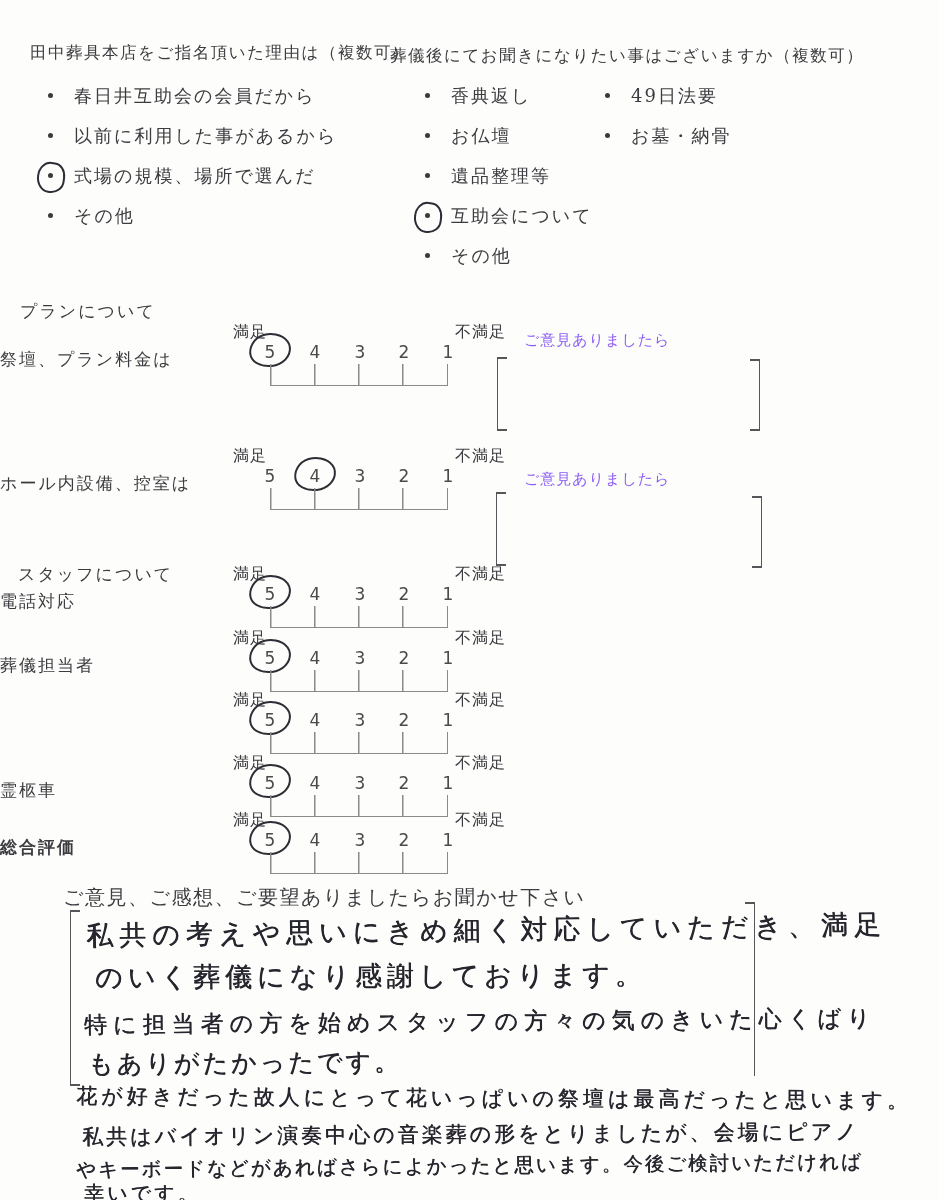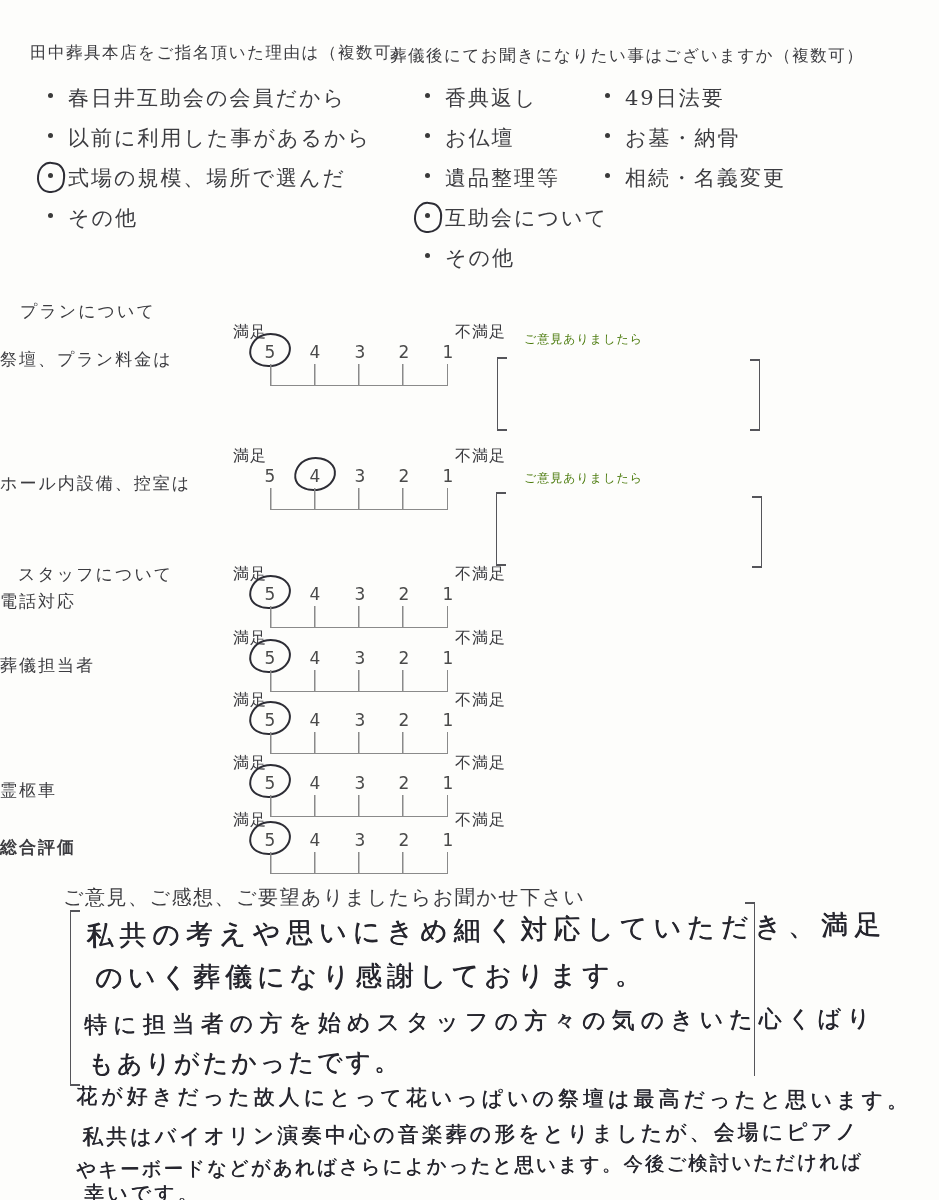--- a/index.html
+++ b/index.html
@@ -16,21 +16,21 @@
   
   .opt-list{display:flex; flex-direction:column;}
   .opt{display:flex; height:40px; align-items:flex-start; cursor:default;}
   .mark{position:relative; width:24px; display:flex; justify-content:center; padding-top:9px; flex:0 0 24px;}
   .dot{width:5px; height:5px; background:#3a3a3a; border-radius:50%;}
   .mark.picked::after{
     content:''; position:absolute; left:-1px; top:-2px; width:24px; height:27px;
     border:2.4px solid #2d2d35; border-radius:50% 46% 54% 50% / 54% 50% 46% 56%;
     transform:rotate(7deg);
   }
-  .opt-label{font-size:21px; letter-spacing:2px; margin-left:6px; white-space:nowrap;}
+  .opt-label{font-size:18px; letter-spacing:2px; margin-left:12px; white-space:nowrap;}
   
   .scale-row{position:absolute; left:0; width:939px; height:66px;}
   .row-label{position:absolute; left:0; top:26px; width:300px; text-align:left;
              font-size:17px; letter-spacing:2px; white-space:nowrap;}
   .row-label.bold{font-weight:bold;}
   .scale{position:absolute; left:233px; top:0; width:290px; height:66px;}
   .sat{position:absolute; left:0; top:0; font-size:16px; letter-spacing:1px;}
   .unsat{position:absolute; left:222px; top:0; font-size:16px; letter-spacing:1px; white-space:nowrap;}
   .num{position:absolute; top:20px; width:30px; text-align:center;
        font-family:"DejaVu Sans","Liberation Sans",sans-serif; font-size:17px; color:#4a4a4a;}
@@ -41,21 +41,21 @@
     transform:rotate(-6deg);
   }
   .ruler{position:absolute; left:37px; top:42px; width:178px; height:21px;
     border-bottom:1.5px solid #8a8a8a;
     background-image:linear-gradient(#8a8a8a,#8a8a8a),linear-gradient(#8a8a8a,#8a8a8a),
       linear-gradient(#8a8a8a,#8a8a8a),linear-gradient(#8a8a8a,#8a8a8a),linear-gradient(#8a8a8a,#8a8a8a);
     background-size:1.5px 100%; background-repeat:no-repeat;
     background-position:0 0,25% 0,50% 0,75% 0,100% 0;
   }
   
-  .c-label{position:absolute; font-size:12px; letter-spacing:1px; white-space:nowrap; color:#4d7c0f;}
+  .c-label{position:absolute; font-size:15px; letter-spacing:1px; white-space:nowrap; color:#8b5cf6;}
   .bkt-l{position:absolute; width:9px; border-left:1.6px solid #55555a;}
   .bkt-l::before,.bkt-l::after{content:''; position:absolute; left:0; width:9px; height:1.6px; background:#55555a;}
   .bkt-l::before{top:0}.bkt-l::after{bottom:0}
   .bkt-r{position:absolute; width:9px; border-right:1.6px solid #55555a;}
   .bkt-r::before,.bkt-r::after{content:''; position:absolute; right:0; width:9px; height:1.6px; background:#55555a;}
   .bkt-r::before{top:0}.bkt-r::after{bottom:0}
   .bkt-r.no-bottom::after{display:none;}
   
   .hw{position:absolute; white-space:nowrap; color:#26262e;
       font-family:"DejaVu Sans","Liberation Sans",sans-serif;
@@ -135,26 +135,20 @@
       <span class="mark">
           <i class="dot"></i>
         </span>
       <span class="opt-label">49日法要</span>
     </div>
     <div class="opt">
       <span class="mark">
           <i class="dot"></i>
         </span>
       <span class="opt-label">お墓・納骨</span>
-    </div>
-    <div class="opt">
-      <span class="mark">
-          <i class="dot"></i>
-        </span>
-      <span class="opt-label">相続・名義変更</span>
     </div>
   </div>
 
   <div class="abs section-title" style="left:20px; top:300px;">プランについて</div>
 
   <div class="scale-row" style="top:322px;">
     <div class="row-label">祭壇、プラン料金は</div>
     <div class="scale">
       <span class="sat">満足</span>
       <span class="unsat">不満足</span>

